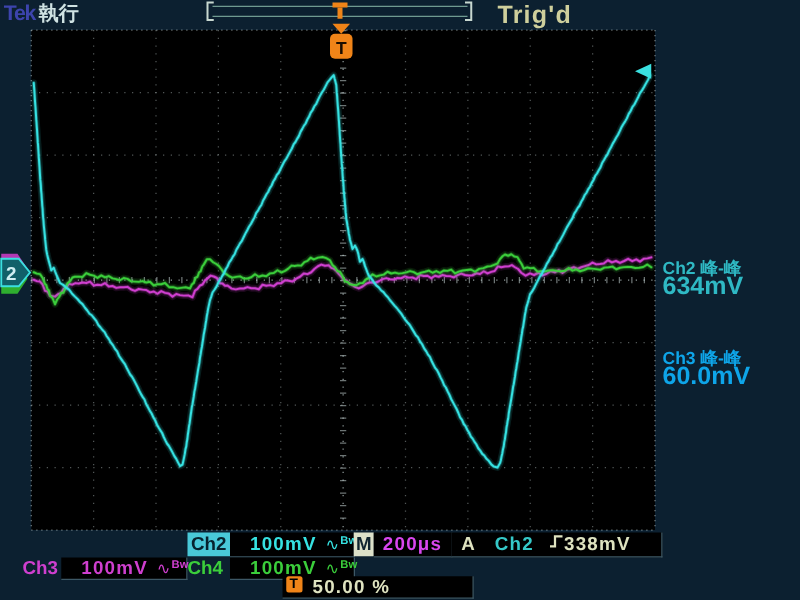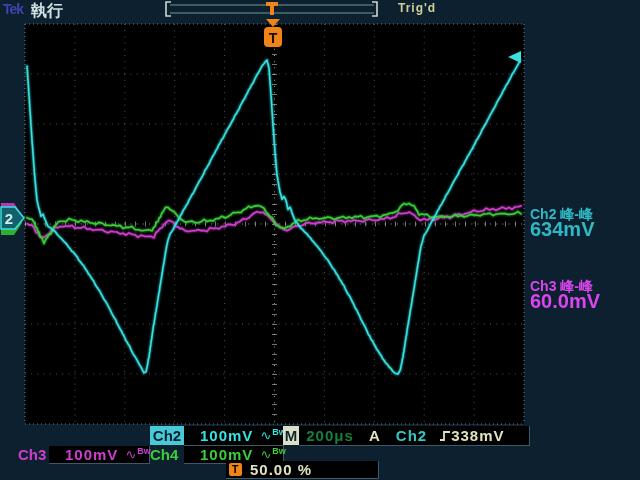--- a/index.html
+++ b/index.html
@@ -1,35 +1,35 @@
 <!DOCTYPE html>
 <html><head>
 <meta charset="utf-8">
 <style>
   html,body{margin:0;padding:0;background:#0c2030;}
   .screen{position:relative;width:640px;height:480px;background:#0c2030;overflow:hidden;
           font-family:"Liberation Sans","DejaVu Sans",sans-serif;font-weight:bold;}
   #scope{position:absolute;left:0;top:0;z-index:1;}
   .txt{position:absolute;z-index:2;white-space:nowrap;}
-  .logo{left:3px;top:1px;font-size:14px;color:#3d44ad;letter-spacing:-1px;}
+  .logo{left:3px;top:1px;font-size:17px;color:#3d44ad;letter-spacing:-1px;}
   .run{left:31px;top:1px;font-size:16px;color:#cfe2e2;font-family:Liberation Mono, monospace;}
-  .trigd{left:398px;top:1px;font-size:12px;color:#cfcf9c;letter-spacing:1px;}
+  .trigd{left:398px;top:1px;font-size:20px;color:#cfcf9c;letter-spacing:1px;}
   .meas{width:104px;text-align:left;font-size:14px;line-height:15px;}
   .meas .val{font-size:20px;}
   .m-ch2{left:530px;top:207px;color:#2fb9c4;}
-  .m-ch3{left:530px;top:279px;color:#d946ef;}
+  .m-ch3{left:530px;top:279px;color:#0ea5e9;}
   .m-ch4{left:530px;top:349px;color:#3bce3b;}
   .badge,.panel,.chlabel{position:absolute;z-index:2;font-size:15px;line-height:19px;}
   .badge{text-align:center;}
   .panel{background:#000;border-right:1px solid #3d5866;border-bottom:1px solid #3d5866;
-         display:flex;align-items:center;}
+         display:flex;}
   .ch2badge{left:150px;top:426px;width:34px;height:19px;background:#49c8d8;color:#07222e;}
   .p-ch2{left:184px;top:426px;width:99px;height:19px;color:#36e2e2;}
   .mbadge{left:283px;top:426px;width:16px;height:19px;background:#dce0c8;color:#10242e;}
-  .p-time{left:299px;top:426px;width:62px;height:19px;color:#15803d;justify-content:center;letter-spacing:1px;}
+  .p-time{left:299px;top:426px;width:62px;height:19px;color:#d946ef;justify-content:center;letter-spacing:1px;}
   .p-trig{left:361px;top:426px;width:168px;height:19px;}
   .p-trig .tt{color:#dfe3c0;margin-left:8px;}
   .p-trig .tsrc{color:#35c8c8;margin-left:16px;letter-spacing:1px;}
   .p-trig .tlev{color:#dfe3c0;margin-left:0;letter-spacing:1px;}
   .slope{margin-left:12px;}
   .chlabel{height:17px;line-height:17px;}
   .l-ch3{left:18px;top:446px;color:#cf3fcf;}
   .l-ch4{left:150px;top:446px;color:#3bce3b;}
   .p-ch3{left:49px;top:446px;width:100px;height:17px;color:#cf3fcf;line-height:17px;}
   .p-ch4{left:184px;top:446px;width:99px;height:17px;color:#3bce3b;line-height:17px;}

